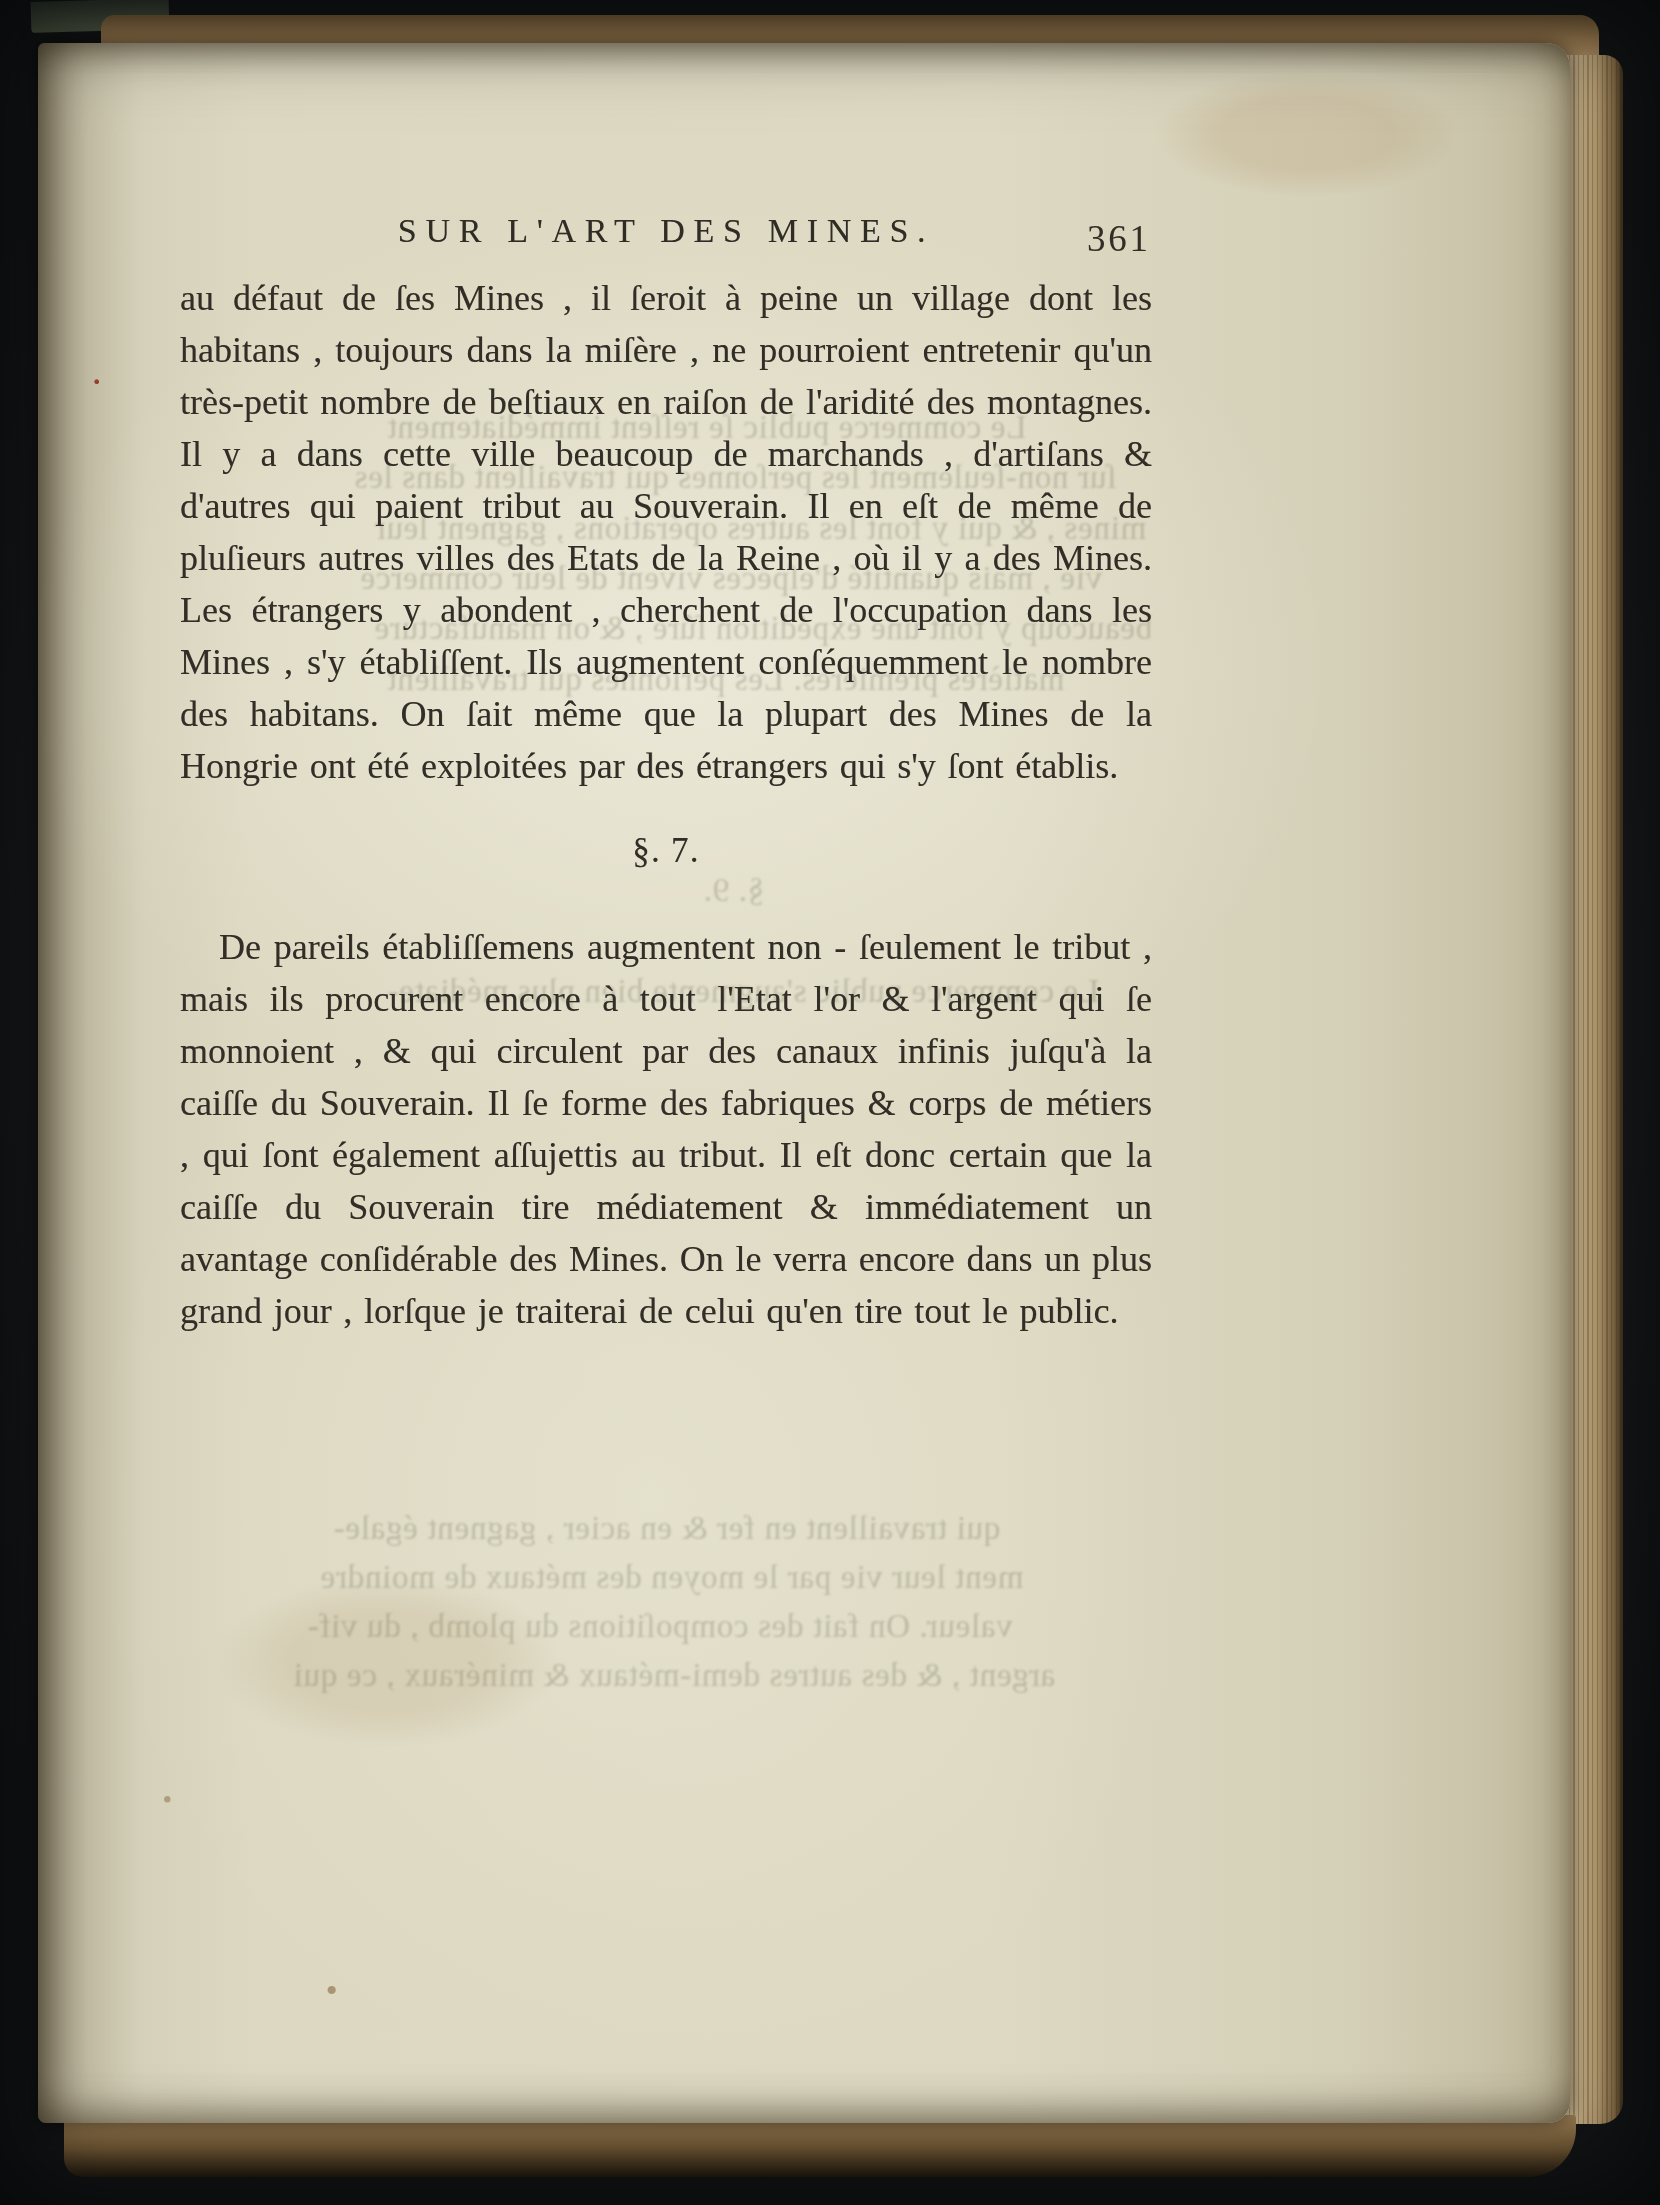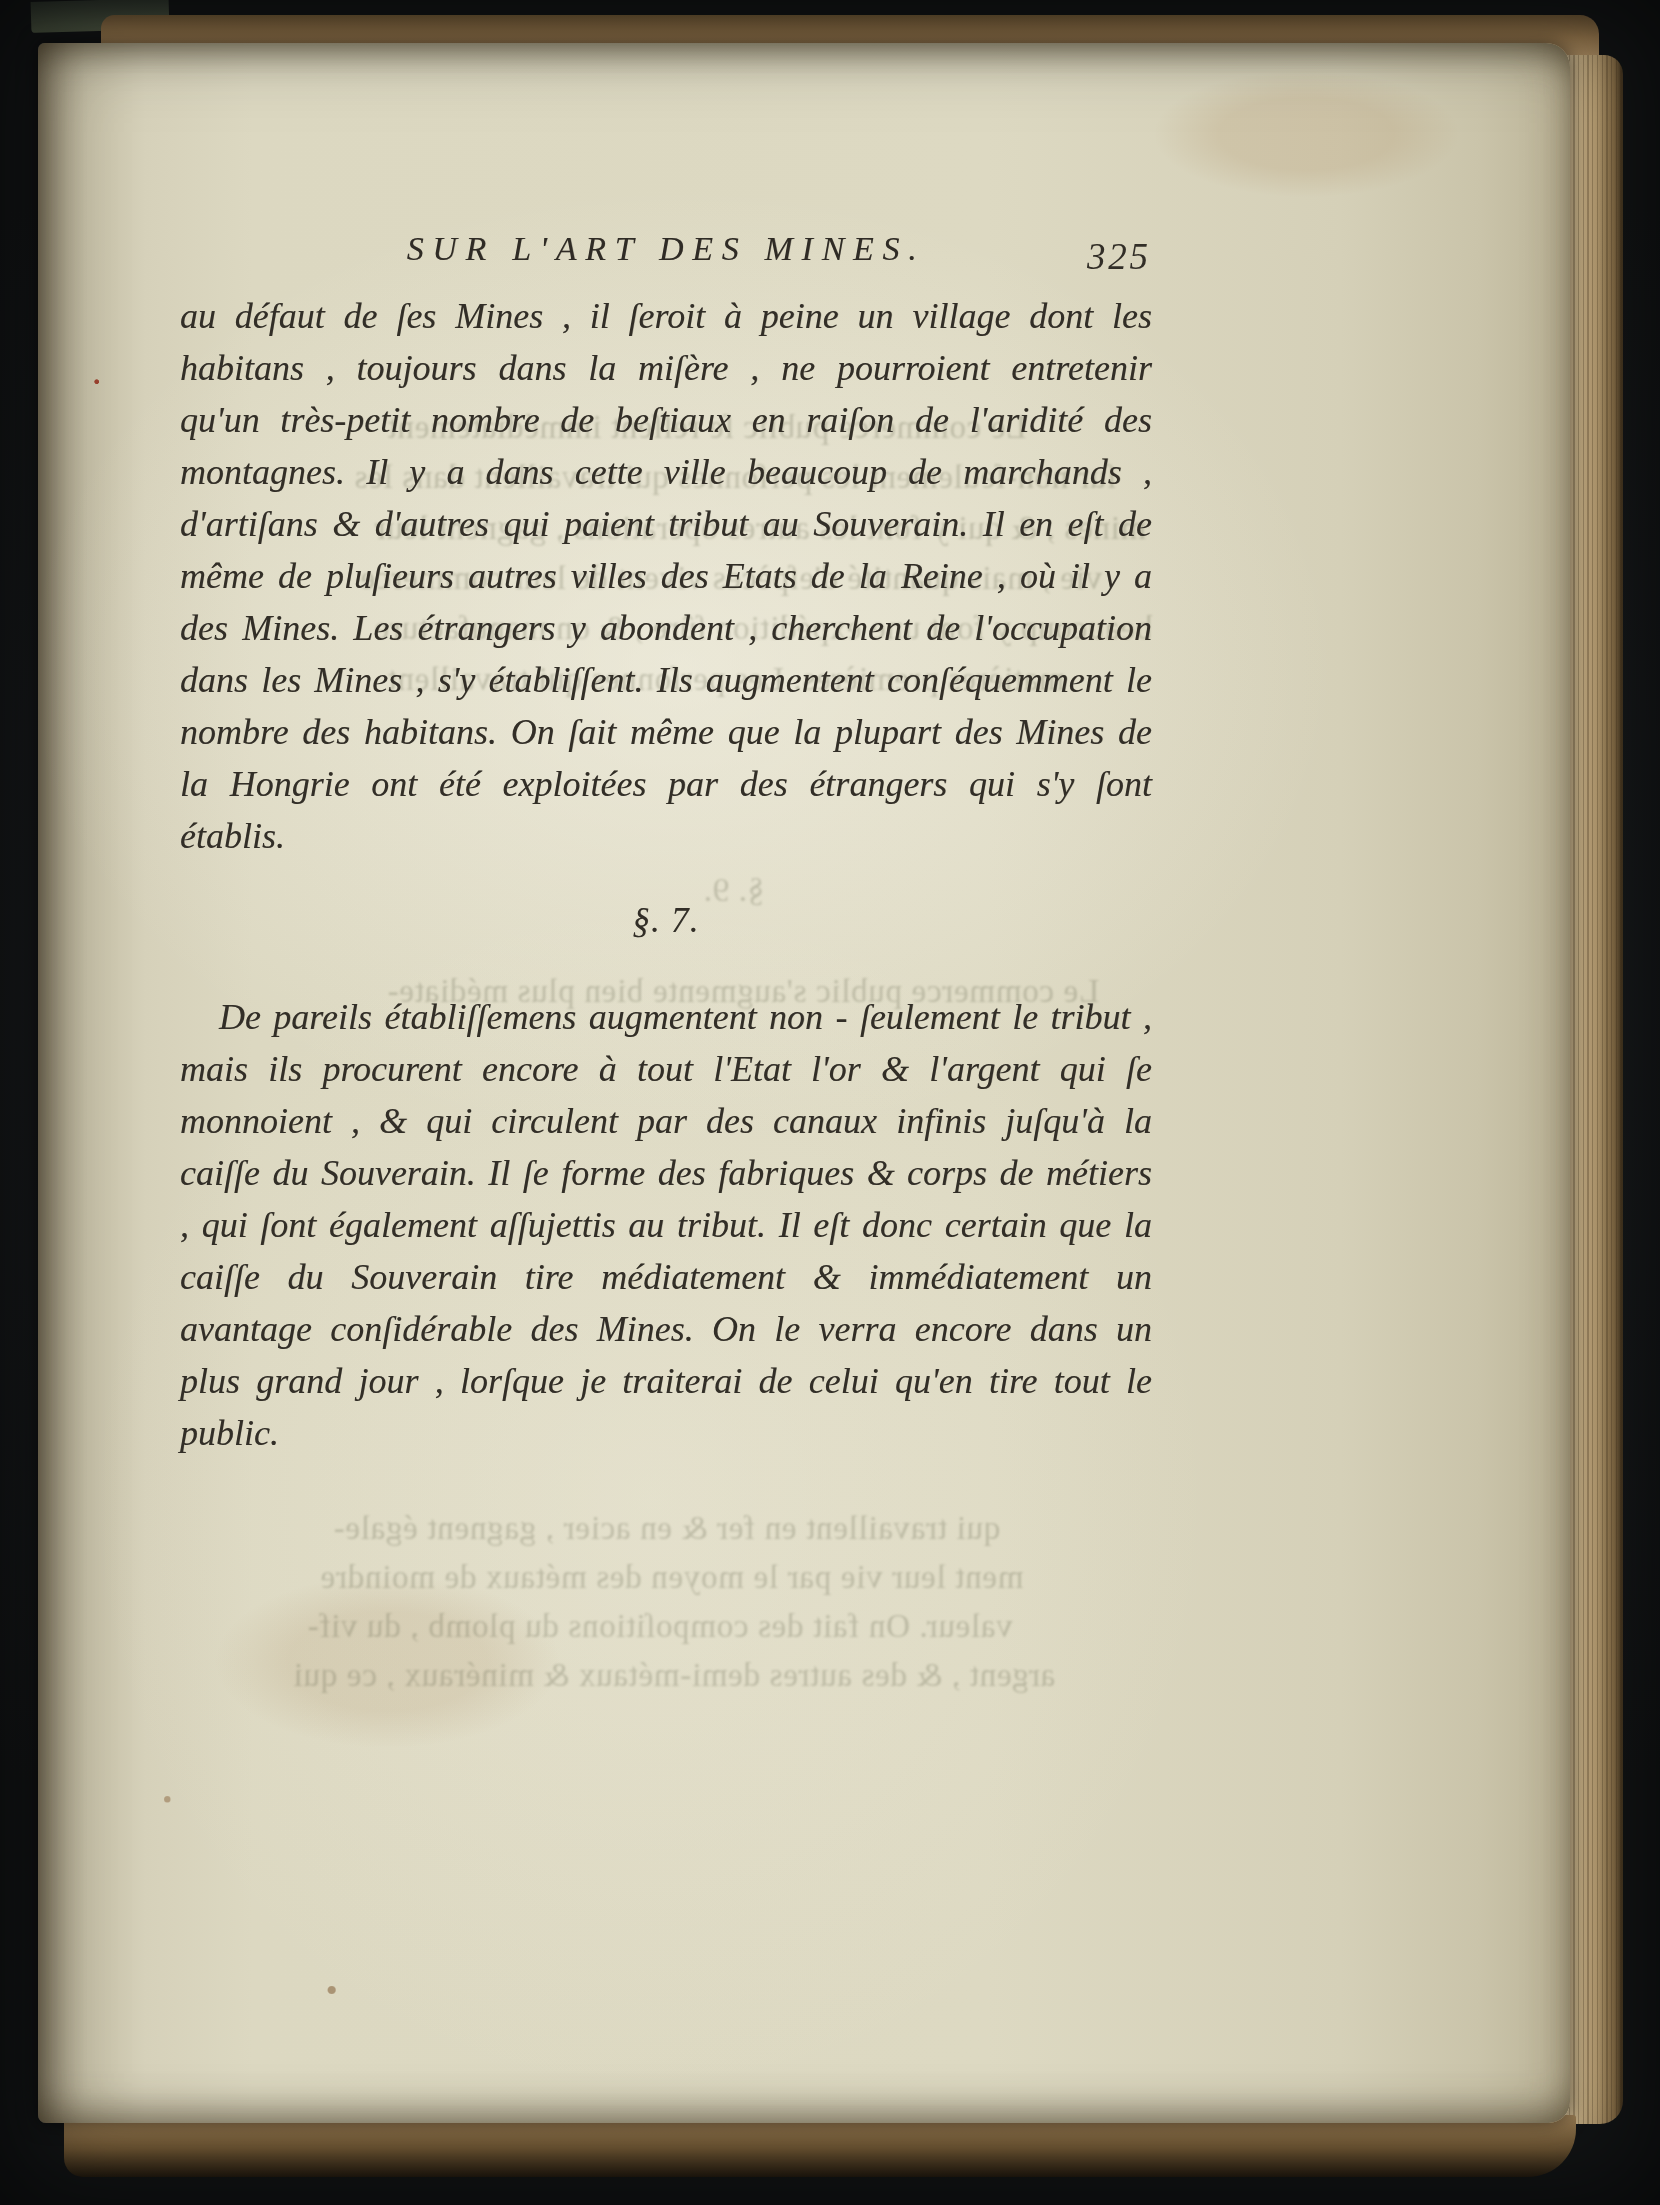--- a/index.html
+++ b/index.html
@@ -62,21 +62,21 @@
     background-size: 5.4px 5.4px, 9.4px 8px, 6.7px 6.7px, 309px 128px, 349px 175px;
   }
 
   .ghosts { position:absolute; inset:0; overflow:hidden; pointer-events:none; }
   .ghost-line {
     position:absolute; transform:scaleX(-1); white-space:nowrap;
     font-size:33px; letter-spacing:0.7px;
     color:rgba(96,98,74,0.55); opacity:0.5; filter:blur(1.3px);
   }
 
-  .content { position:absolute; left:142px; top:187px; width:972px; color:#322e27;font-style:italic; }
+  .content { position:absolute; left:142px; top:169px; width:972px; color:#322e27; }
   .header-row { position:relative; height:52px; }
   .running-title {
     display:block; text-align:center; font-size:34px; letter-spacing:8.7px;
     color:#2f2b25; text-shadow:0.3px 0.4px 0.5px rgba(47,43,37,0.35);
   }
   .page-number { position:absolute; right:1.3px; top:5.4px; font-size:37px; letter-spacing:2.7px; }
   .body-par {
     font-size:36px; line-height:52px; text-align:justify; word-spacing:2.7px;
     color:#322e27; text-shadow:0.3px 0.4px 0.5px rgba(50,46,39,0.35);
   }
@@ -108,21 +108,21 @@
         <div class="ghost-line" style="top: 930px; left: 349px;">Le commerce public s'augmente bien plus médiate-</div>
         <div class="ghost-line" style="top: 1467px; left: 295px;">qui travaillent en fer &amp; en acier , gagnent égale-</div>
         <div class="ghost-line" style="top: 1516px; left: 282px;">ment leur vie par le moyen des métaux de moindre</div>
         <div class="ghost-line" style="top: 1565px; left: 269px;">valeur. On fait des compoſitions du plomb , du vif-</div>
         <div class="ghost-line" style="top: 1614px; left: 255px;">argent , &amp; des autres demi-métaux &amp; minéraux , ce qui</div>
       </div>
 
     <div class="content">
       <div class="header-row">
         <span class="running-title">SUR L'ART DES MINES.</span>
-        <span class="page-number">325</span>
+        <span class="page-number">361</span>
       </div>
 
       <p class="body-par p1">au défaut de ſes Mines , il ſeroit à peine un village dont les habitans , toujours dans la miſère , ne pourroient entretenir qu'un très-petit nombre de beſtiaux en raiſon de l'aridité des montagnes. Il y a dans cette ville beaucoup de marchands , d'artiſans &amp; d'autres qui paient tribut au Souverain. Il en eſt de même de pluſieurs autres villes des Etats de la Reine , où il y a des Mines. Les étrangers y abondent , cherchent de l'occupation dans les Mines , s'y établiſſent. Ils augmentent conſéquemment le nombre des habitans. On ſait même que la plupart des Mines de la Hongrie ont été exploitées par des étrangers qui s'y ſont établis.</p>
 
       <div class="section-mark">§. 7.</div>
 
       <p class="body-par p2">De pareils établiſſemens augmentent non - ſeulement le tribut , mais ils procurent encore à tout l'Etat l'or &amp; l'argent qui ſe monnoient , &amp; qui circulent par des canaux infinis juſqu'à la caiſſe du Souverain. Il ſe forme des fabriques &amp; corps de métiers , qui ſont également aſſujettis au tribut. Il eſt donc certain que la caiſſe du Souverain tire médiatement &amp; immédiatement un avantage conſidérable des Mines. On le verra encore dans un plus grand jour , lorſque je traiterai de celui qu'en tire tout le public.</p>
     </div>
   </div>
 

